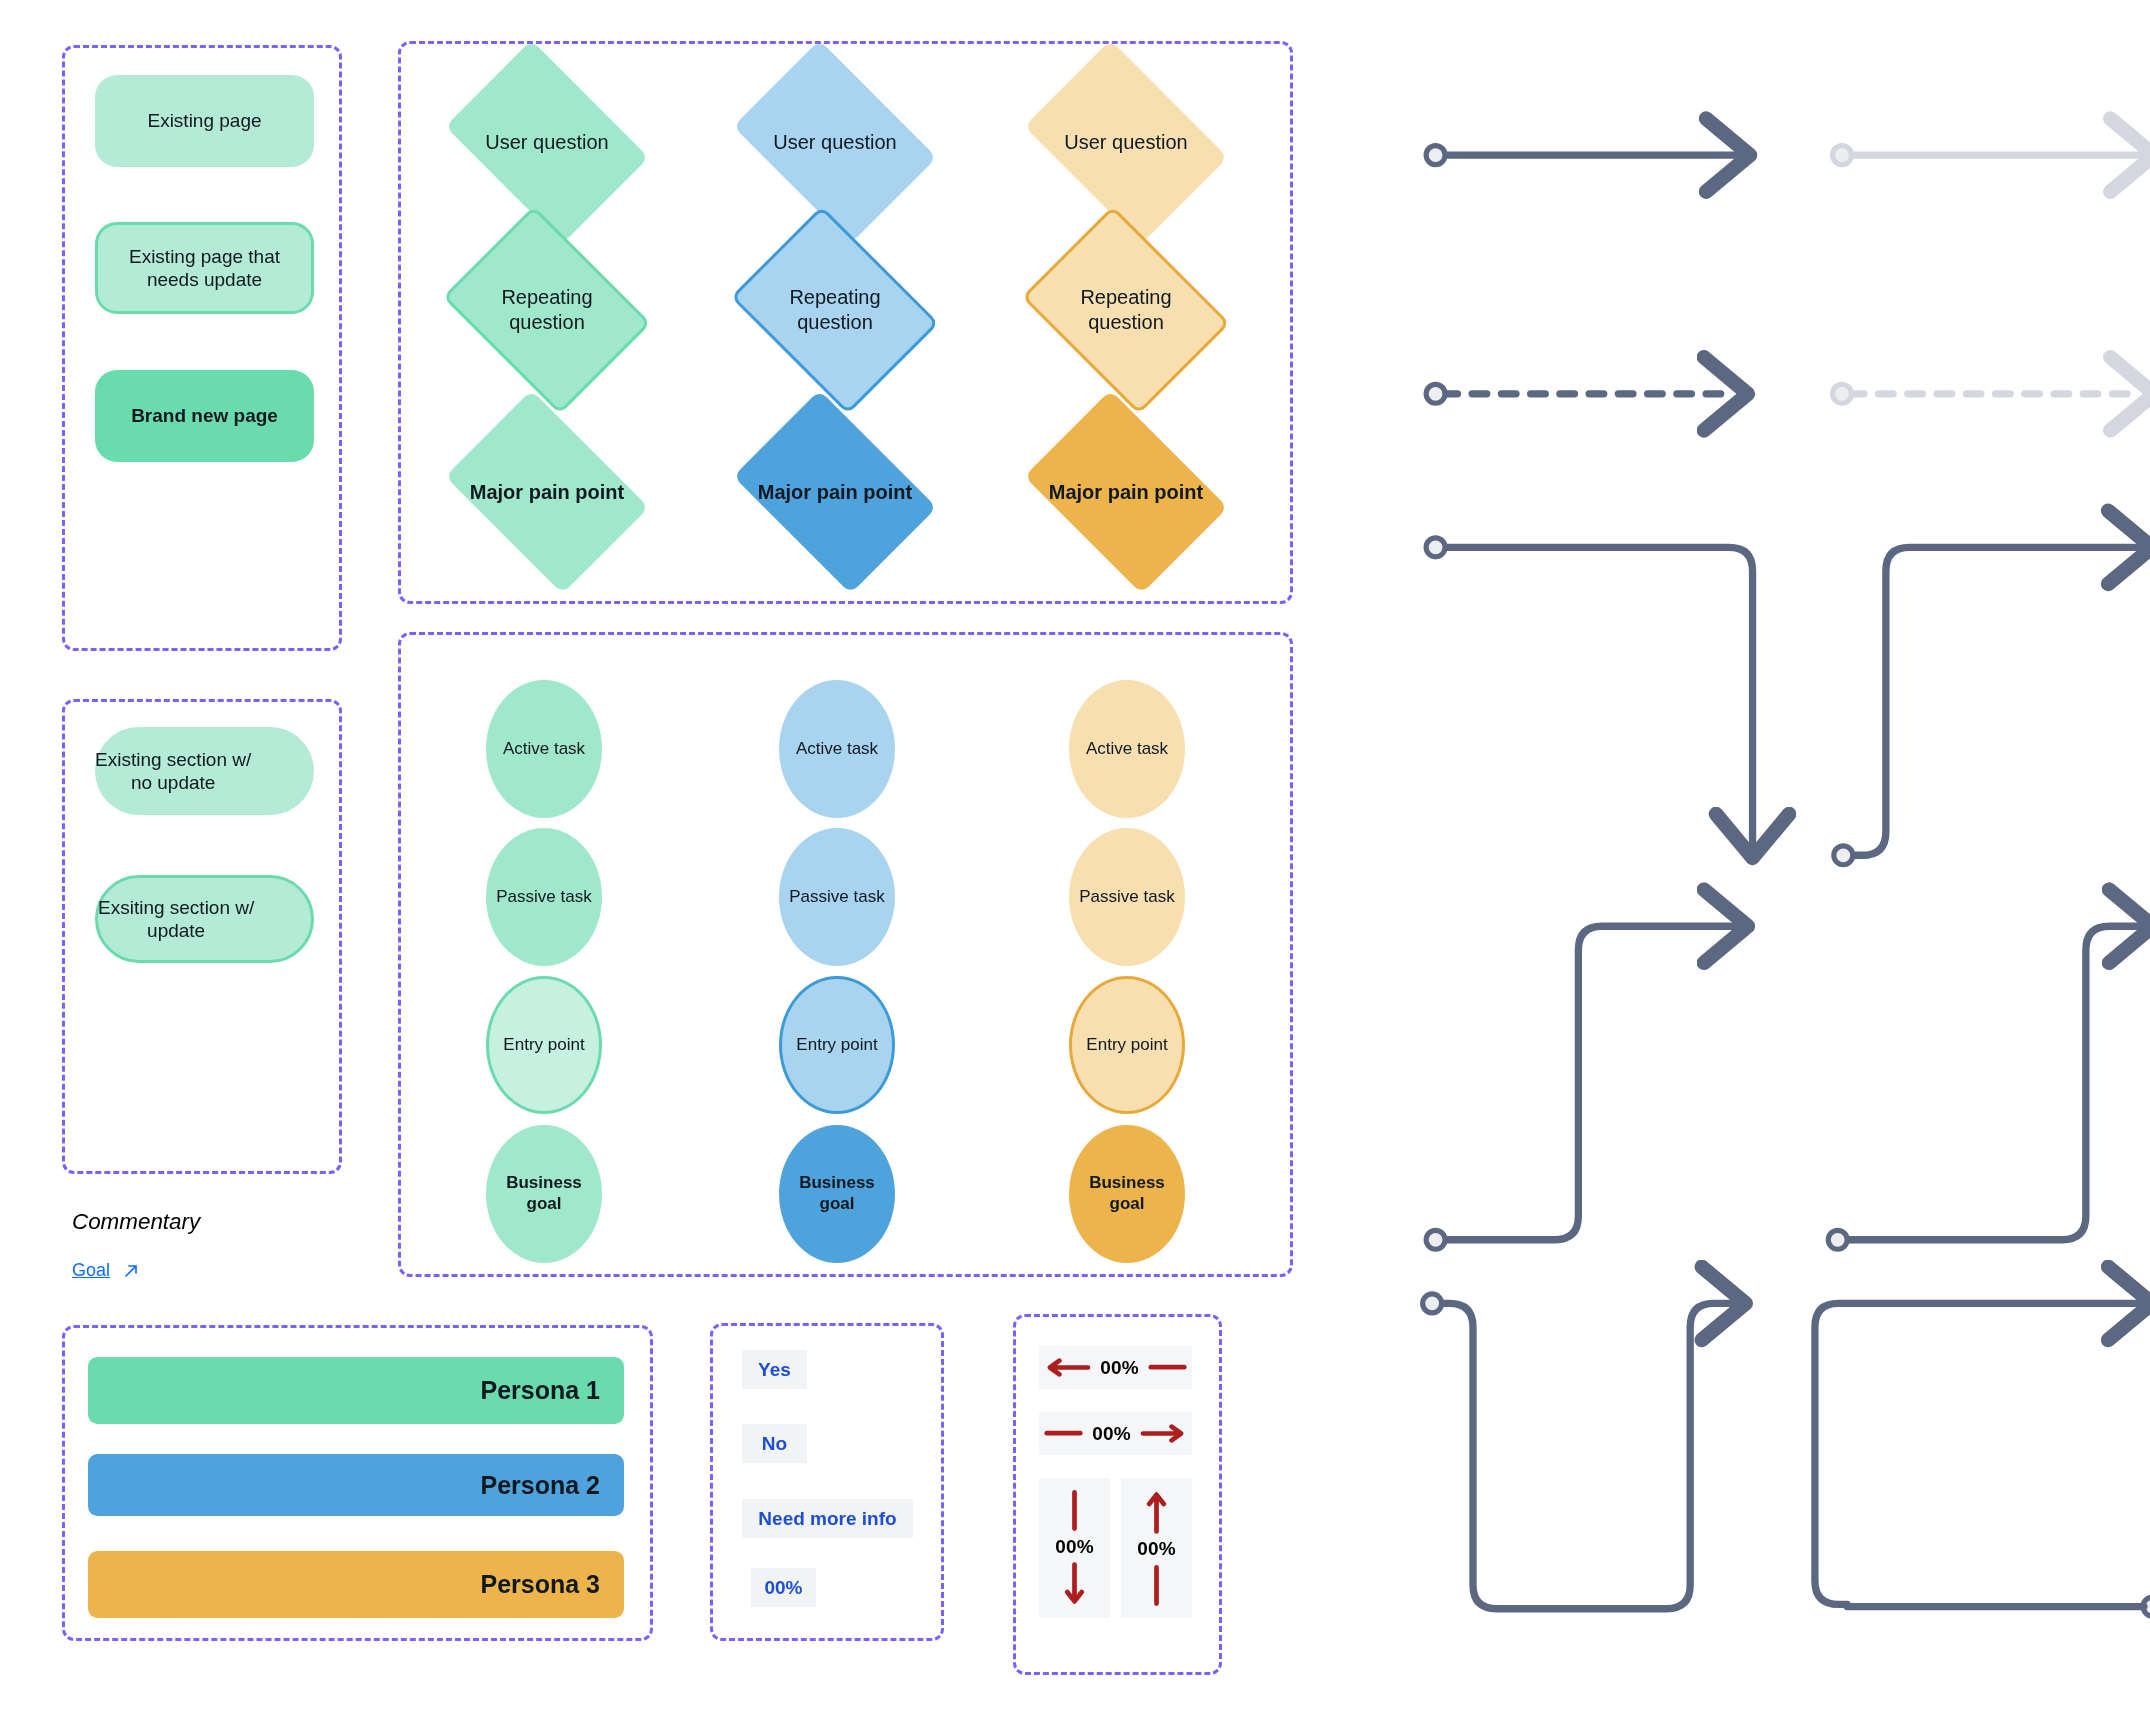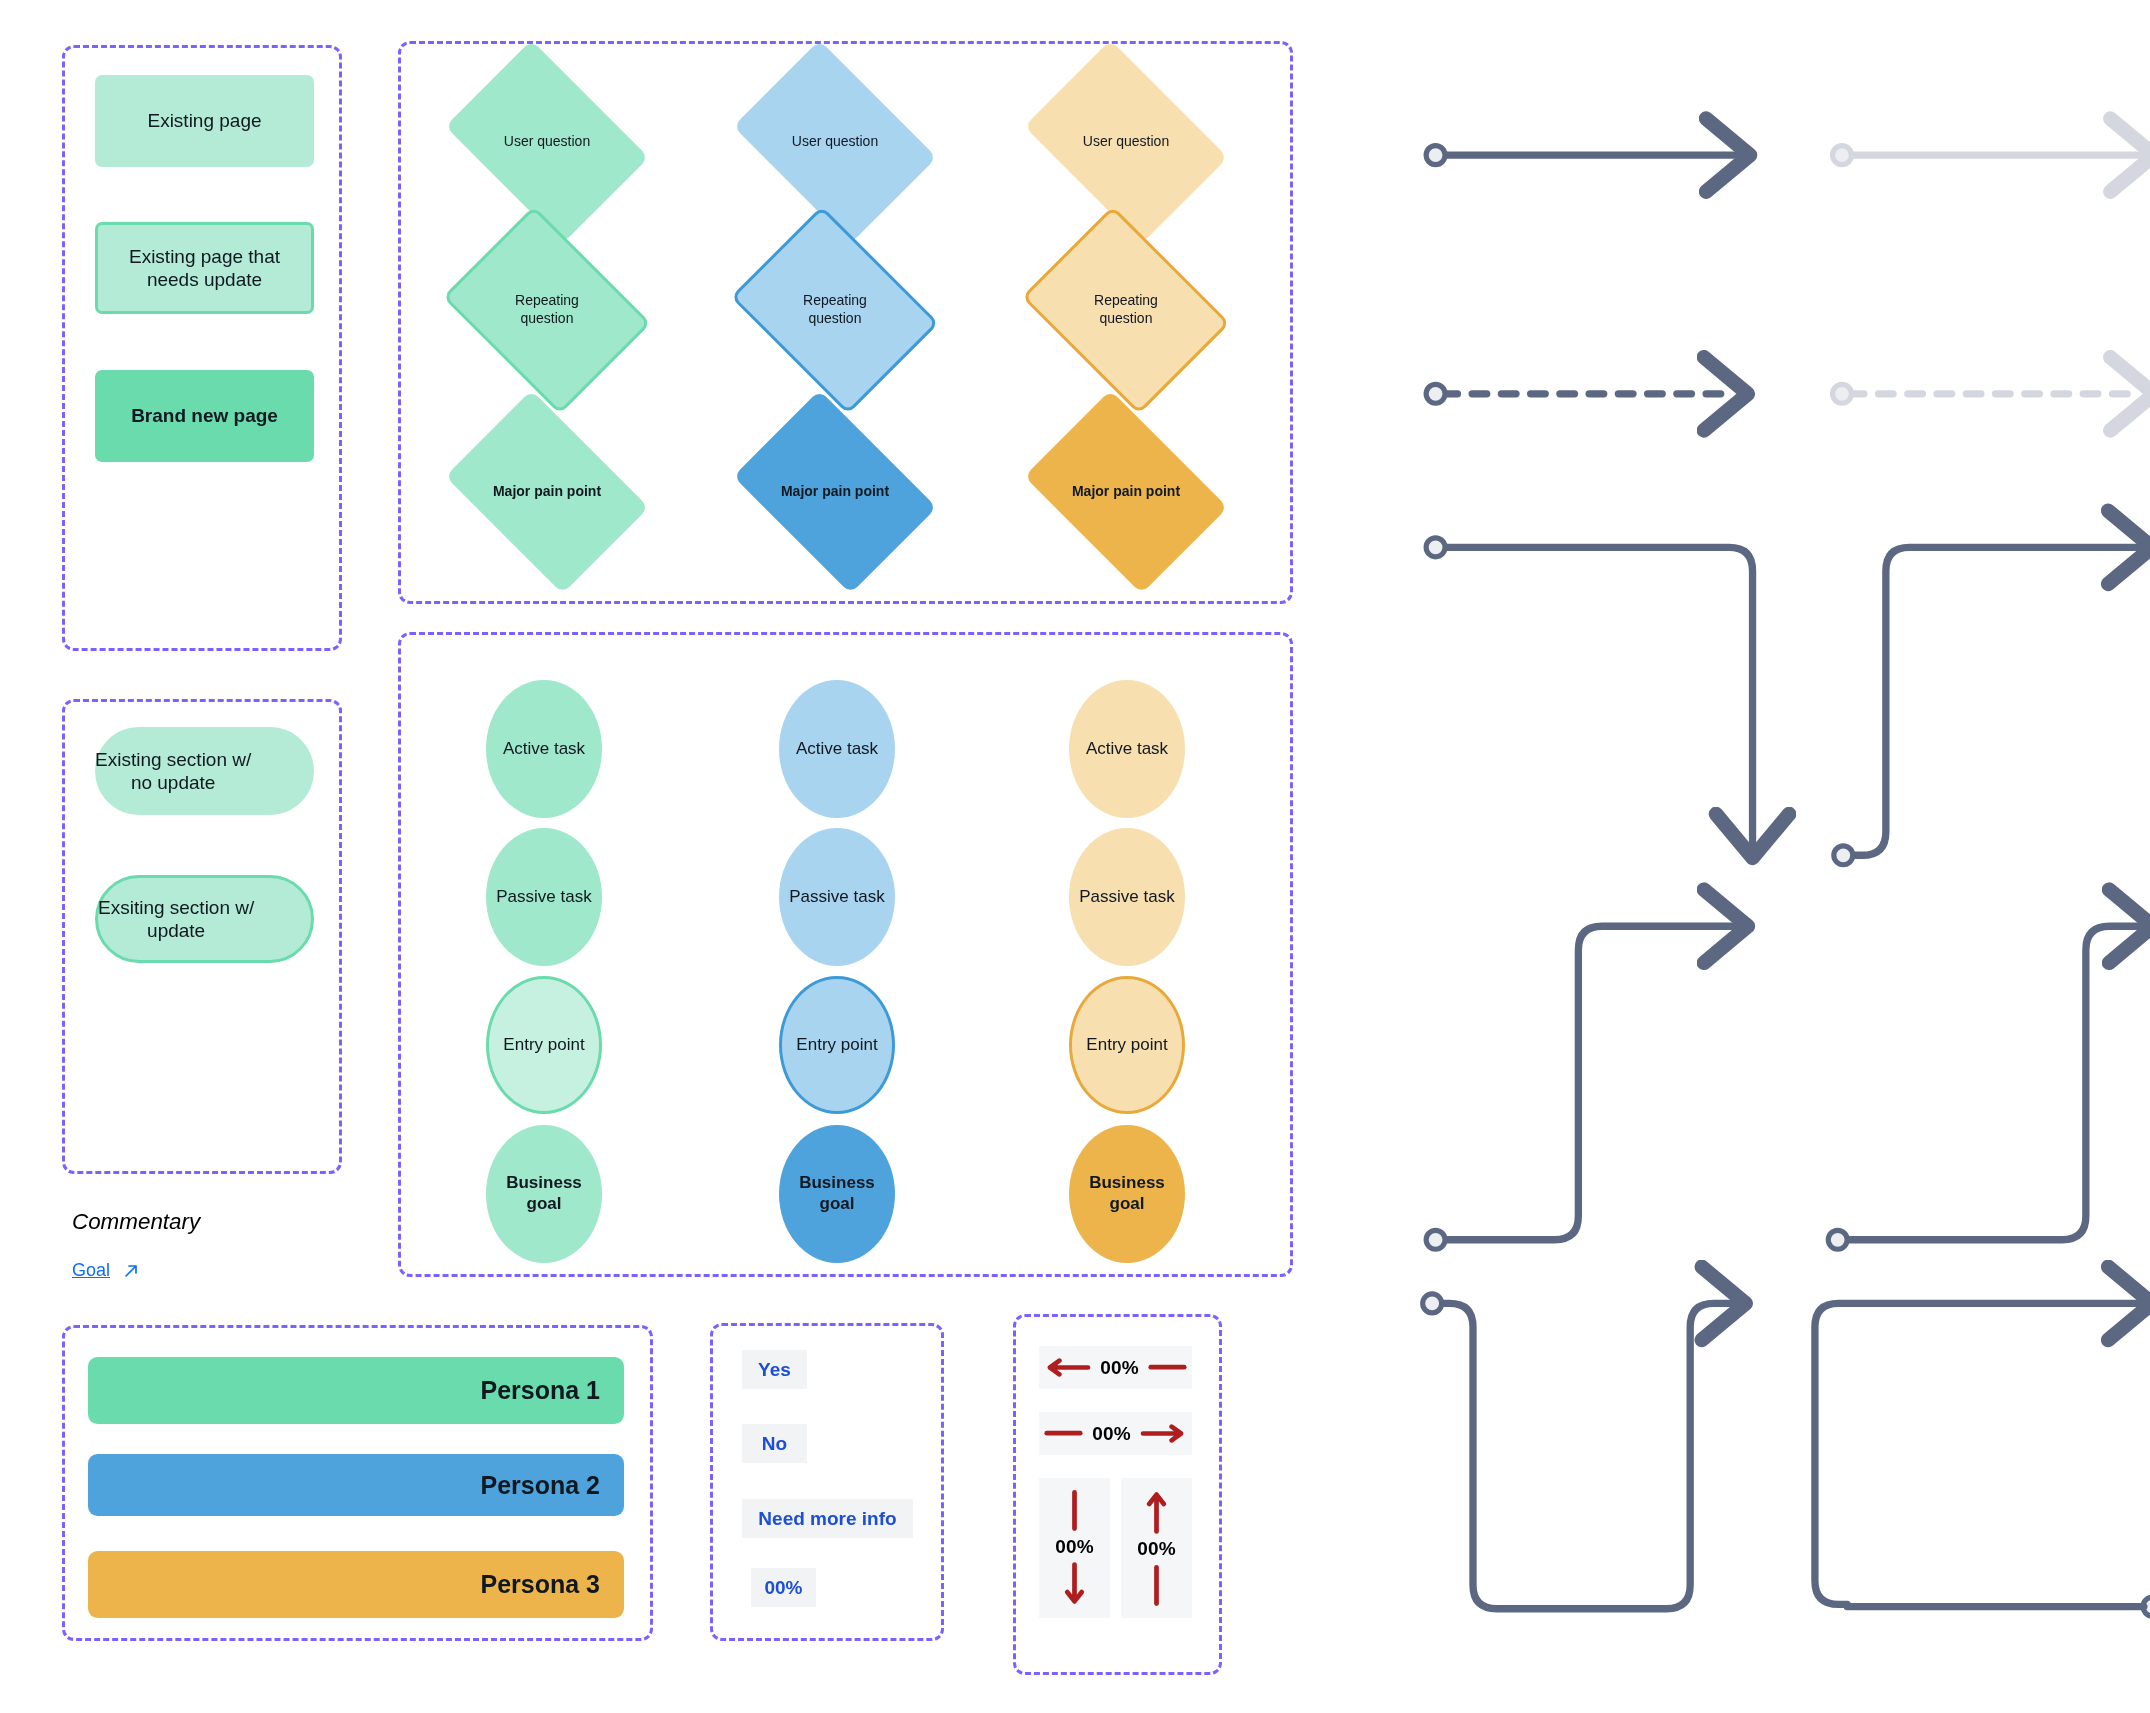--- a/index.html
+++ b/index.html
@@ -29,21 +29,21 @@
     pointer-events: none;
     white-space: pre-line;
   }
 
   
   .card {
     position: absolute;
     display: flex;
     align-items: center;
     justify-content: center;
-    border-radius: 7px;
+    border-radius: 22px;
     font-size: 19px;
     color: #101820;
   }
   .card.bold { font-weight: bold; }
   .card.outlined { border: 3.9px solid #6ADBAC; }
 
   
   .pill {
     position: absolute;
     display: flex;
@@ -65,21 +65,21 @@
     align-items: center;
     justify-content: center;
   }
   .diamond .dshape {
     position: absolute;
     left: 50%; top: 50%;
     width: 71%; height: 71%;
     transform: translate(-50%,-50%) rotate(45deg);
     border-radius: 9.5px;
   }
-  .diamond .shape-label { font-size: 14px; }
+  .diamond .shape-label { font-size: 20px; }
   .diamond .shape-label.bold { font-weight: bold; }
 
   
   .ellipse {
     position: absolute;
     display: flex;
     align-items: center;
     justify-content: center;
     border-radius: 50%;
     font-size: 17px;

